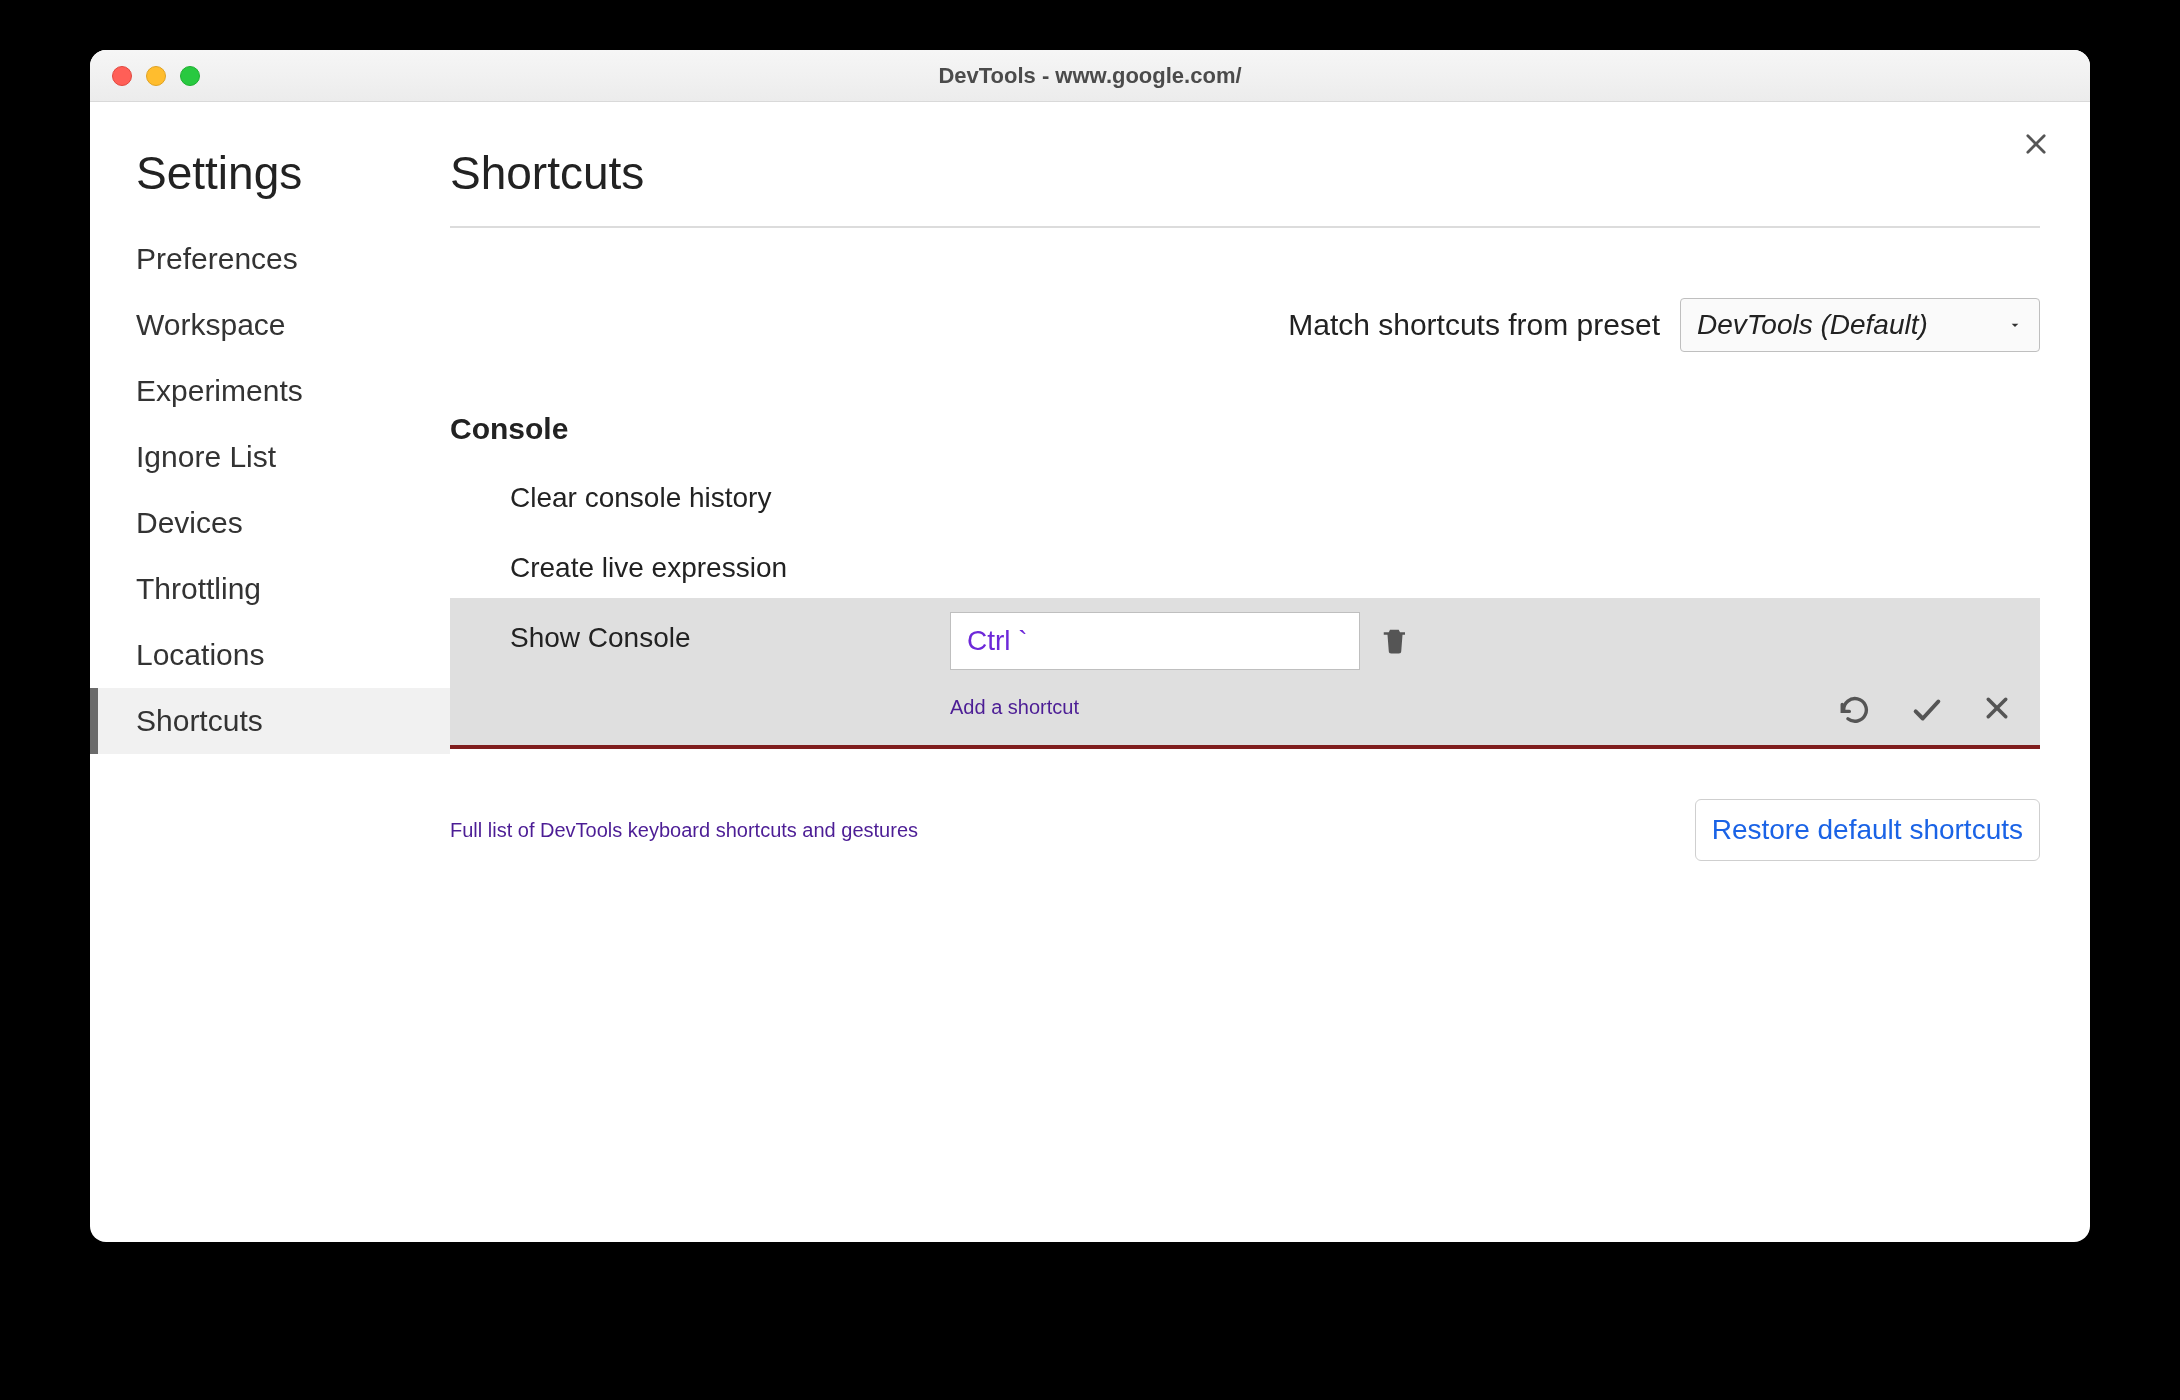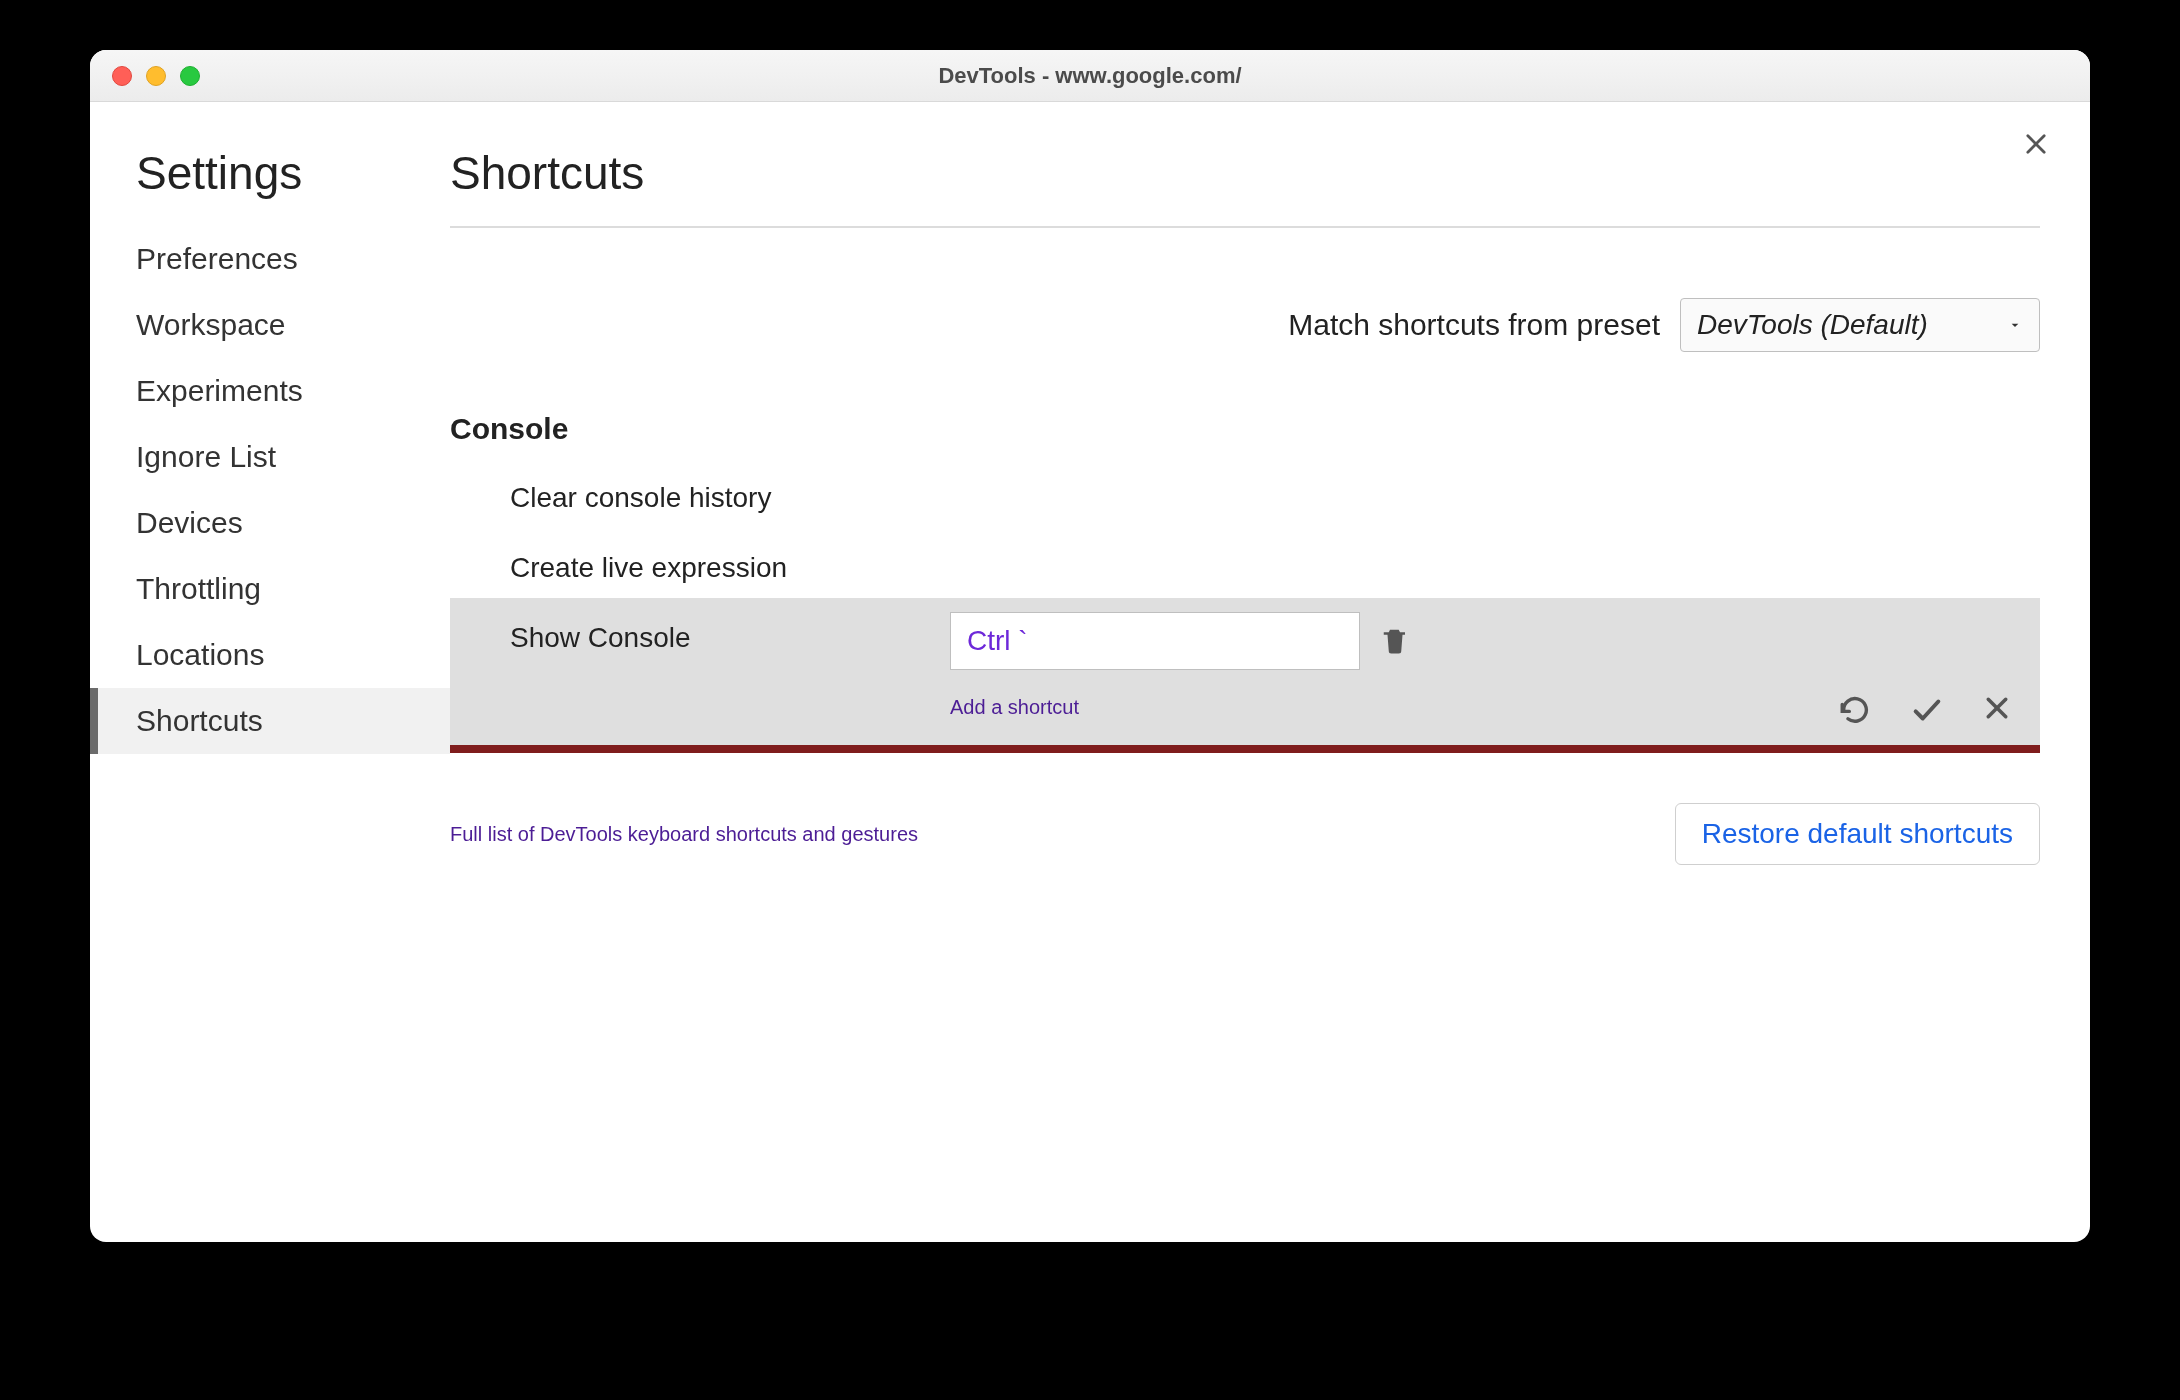--- a/index.html
+++ b/index.html
@@ -122,21 +122,21 @@
   }
   .row {
     display: flex;
     align-items: flex-start;
     padding: 14px 20px 14px 60px;
     font-size: 28px;
     color: #222;
     position: relative;
   }
   .row.shaded { background: #f4f4f4; }
-  .row.editing { background: #dfdfdf; border-bottom: 8px solid #7f1d1d; }
+  .row.editing { background: #dfdfdf; border-bottom: 4px solid #7f1d1d; }
   .row-label { width: 440px; padding-top: 10px; }
   .row-keys { display: flex; flex-direction: column; gap: 14px; align-items: flex-start; }
   .key-chip {
     border: 1px solid #bfbfbf;
     border-radius: 6px;
     background: #fff;
     padding: 8px 18px;
     font-size: 26px;
     color: #333;
   }
@@ -180,21 +180,21 @@
     justify-content: space-between;
     align-items: center;
     margin-top: 50px;
   }
   .btn-outline {
     border: 1.5px solid #cfcfcf;
     border-radius: 6px;
     background: #fff;
     color: #1a63e6;
     font-size: 28px;
-    padding: 14px 26px;
+    padding: 14px 16px;
     cursor: pointer;
   }
   svg { display: block; }
 </style>
 </head>
 <body>
 
 <div class="window">
 
   <div class="titlebar">

